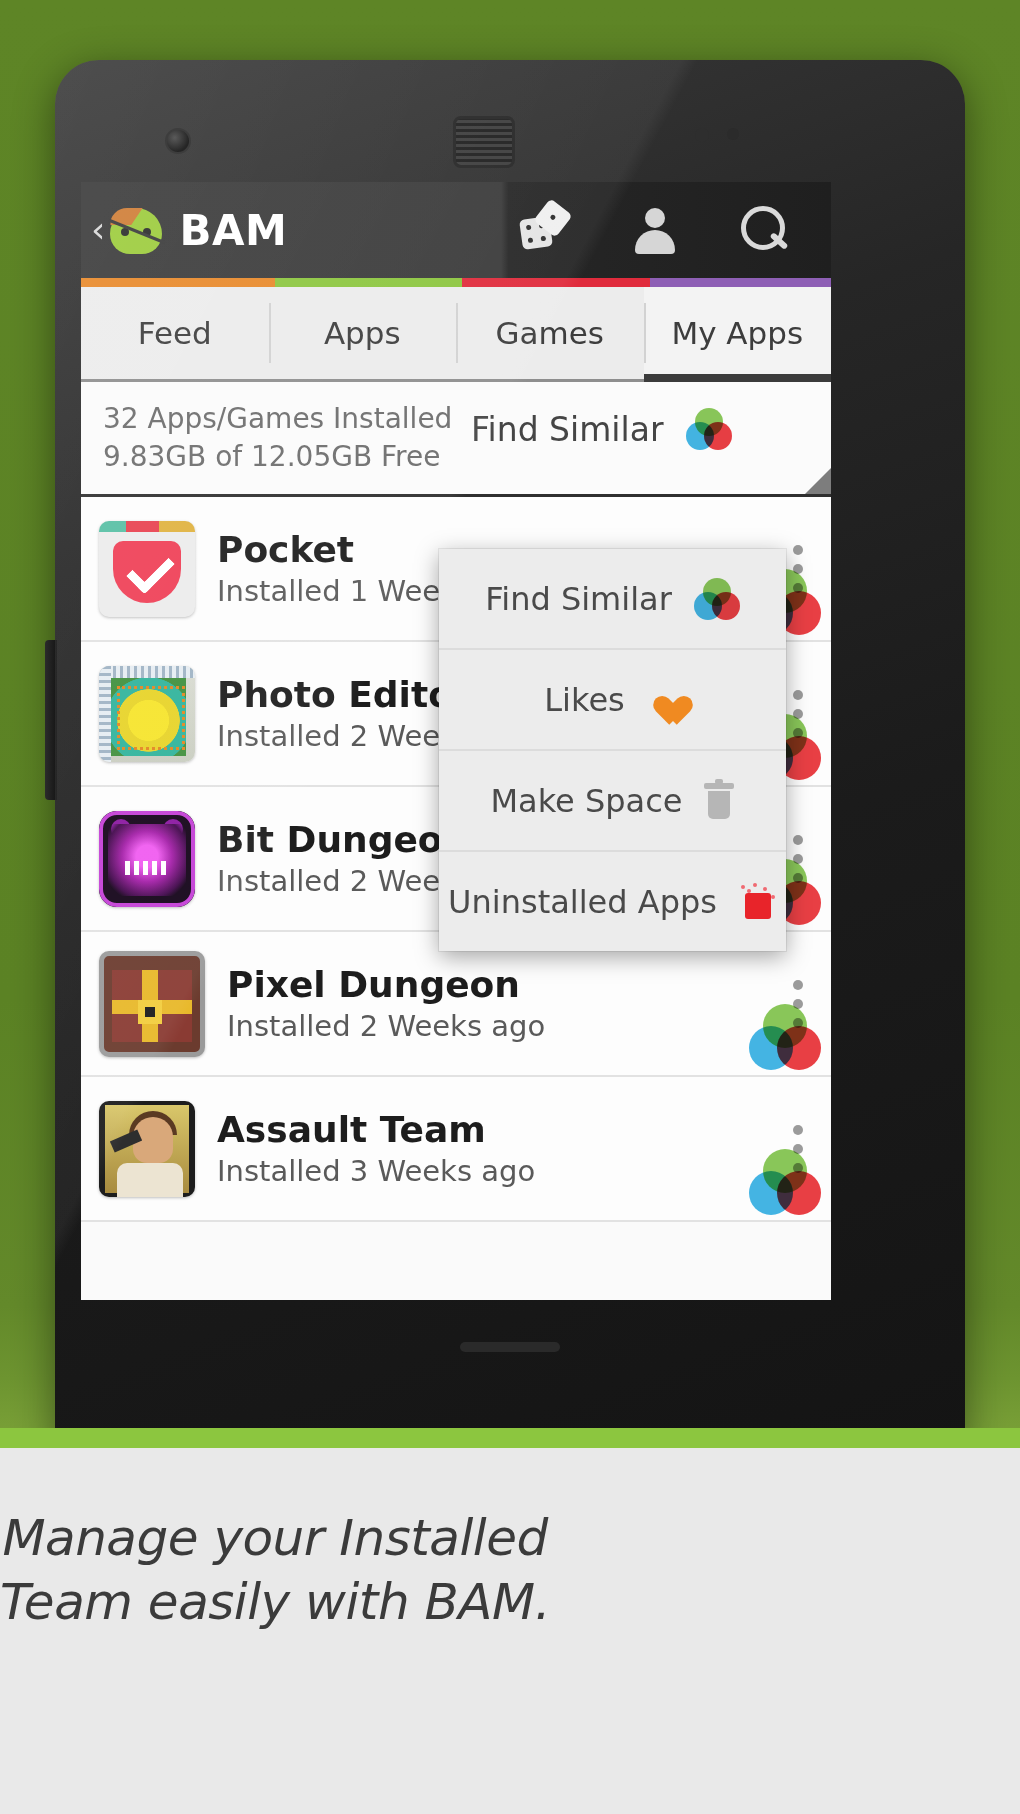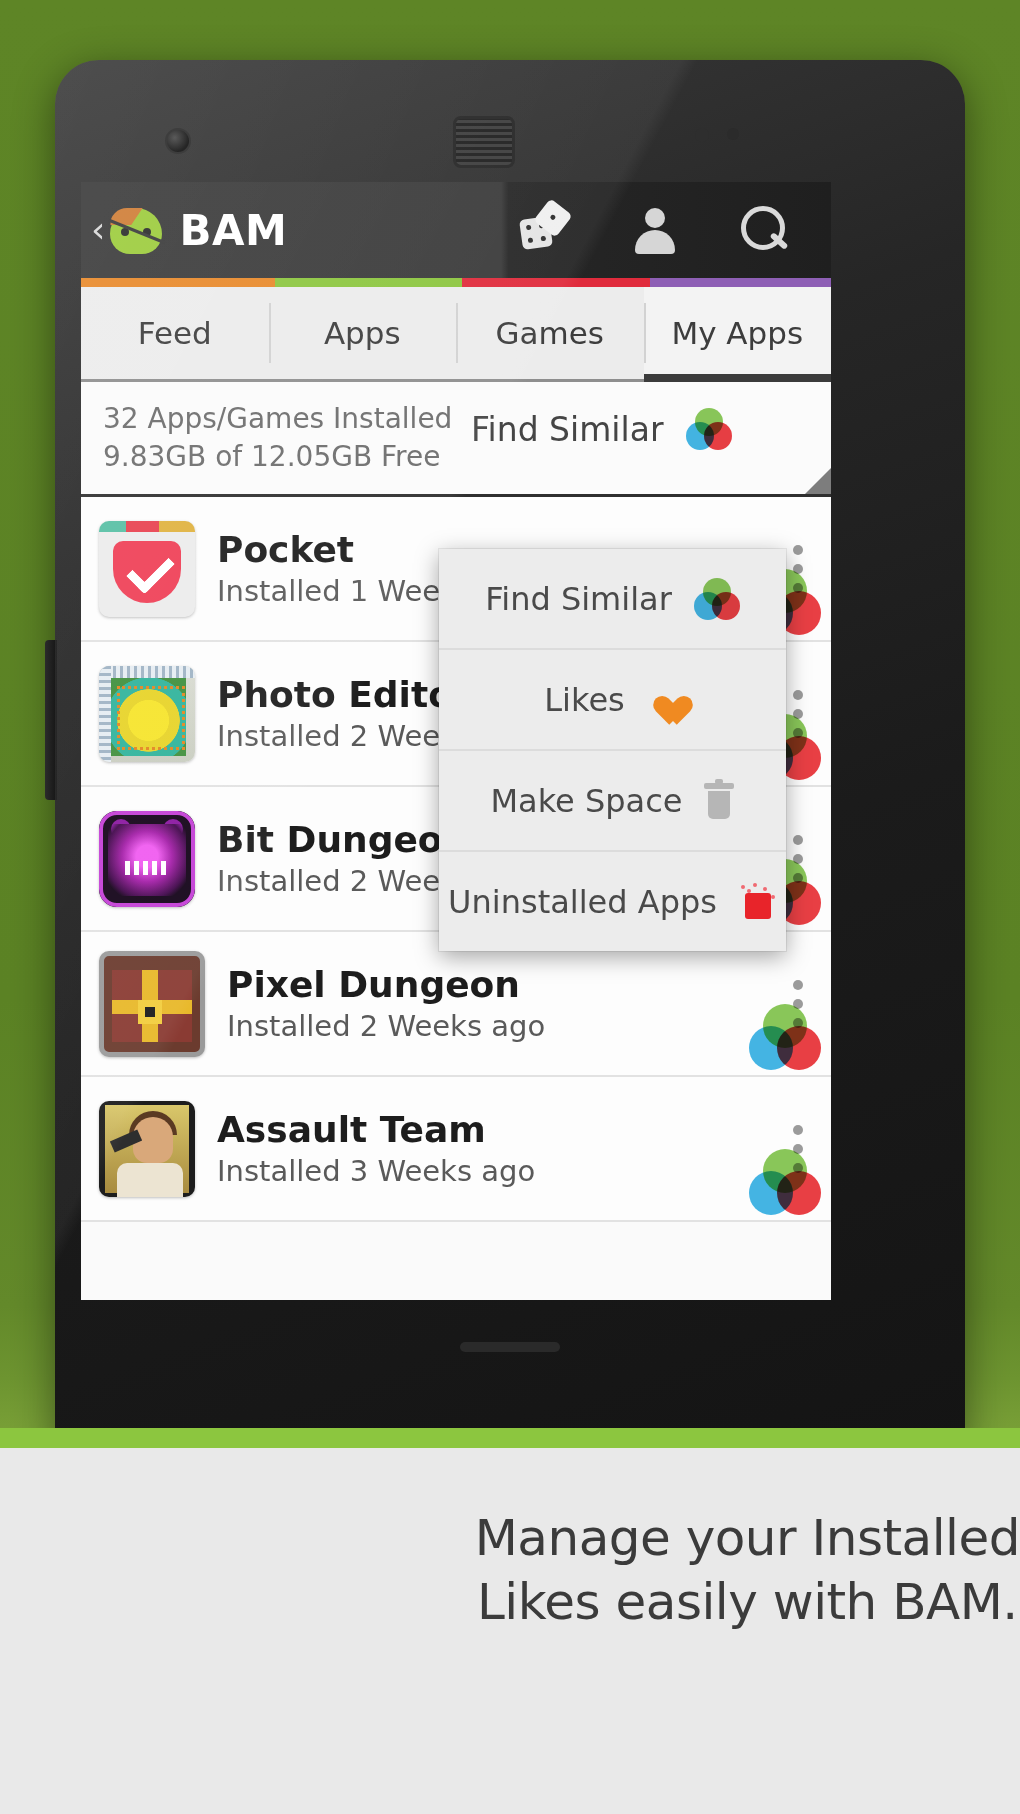--- a/index.html
+++ b/index.html
@@ -11,21 +11,21 @@
     position:relative;
   }
   .stage{
     position:absolute;left:0;top:0;width:1020px;height:1814px;
     background:linear-gradient(180deg,#5e8526 0%,#5b8224 55%,#63892a 72%,#6d9430 76%, #79a037 79%);
   }
   
   .caption-panel{
     position:absolute;left:0;top:1448px;width:1020px;height:366px;
     background:#e9e9e9;
-    display:flex;align-items:flex-start;justify-content:flex-end;
+    display:flex;align-items:flex-start;justify-content:flex-start;font-style:italic;
   }
   .caption-text{
     margin-top:58px;
     text-align:center;
     color:#3b3b3b;
     font-size:50px;
     line-height:1.28;
     letter-spacing:-0.5px;
     font-family:"DejaVu Sans",sans-serif;
     font-weight:400;
@@ -501,17 +501,17 @@
 
     </div>
     <div class="phone-gloss"></div>
     <div class="homebtn"></div>
   </div>
 
   <div class="green-strip"></div>
   <div class="caption-panel">
     <div class="caption-text">
       <div>Manage your Installed</div>
-      <div>Likes easily with BAM.</div>
+      <div>Team easily with BAM.</div>
     </div>
   </div>
 
 </div>
 
 </body></html>

